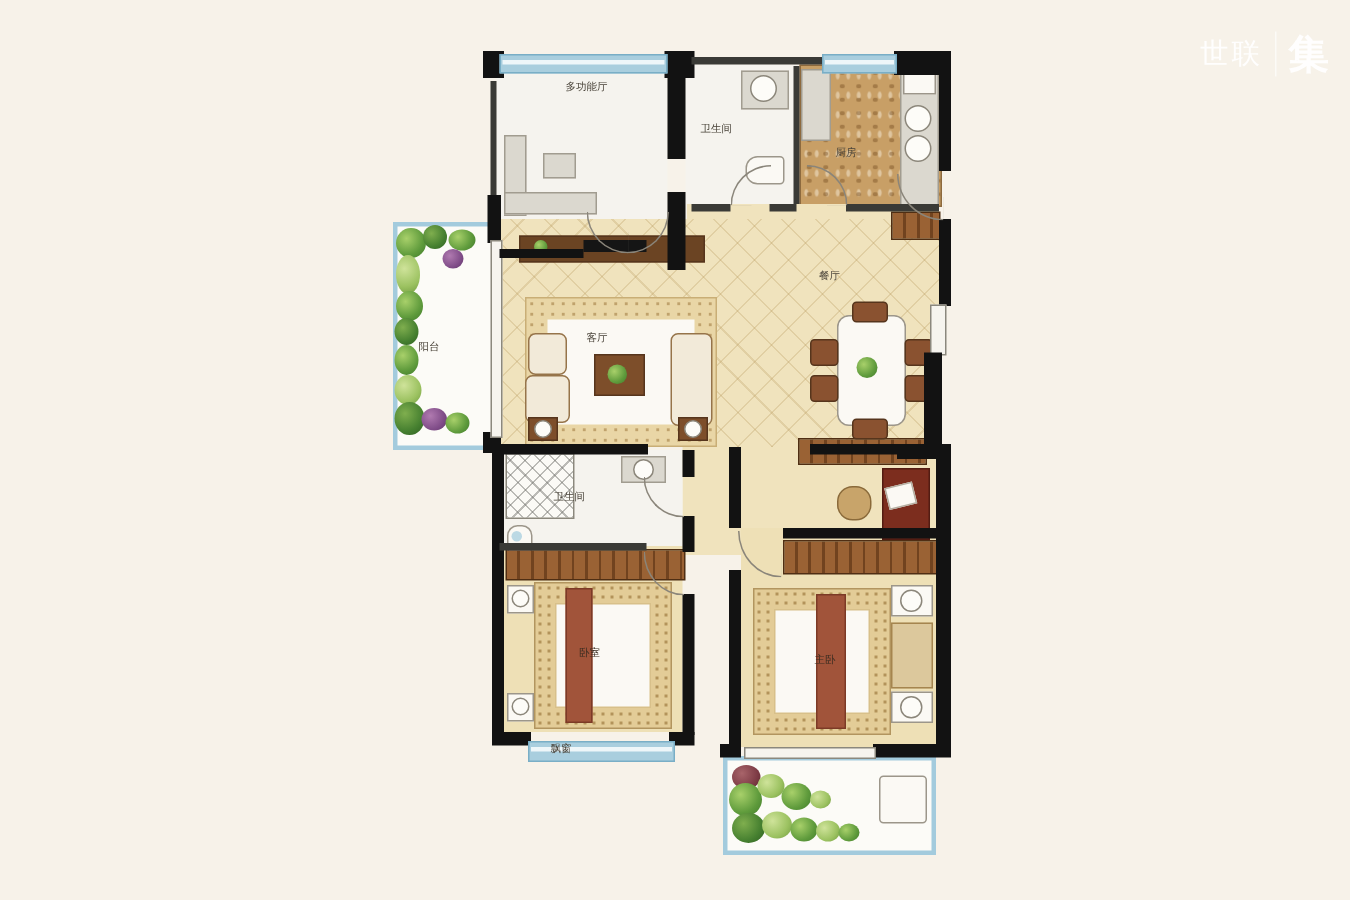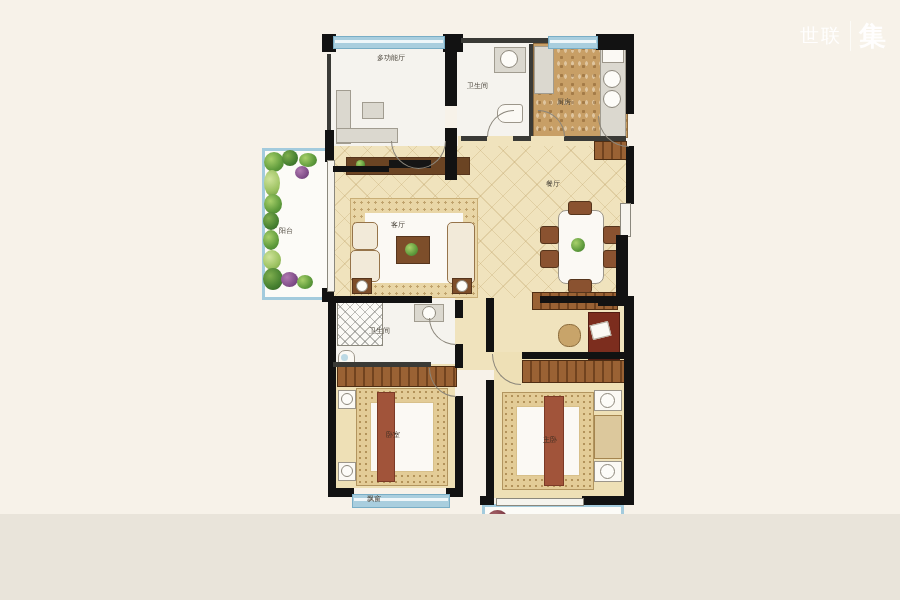--- a/index.html
+++ b/index.html
@@ -1,17 +1,17 @@
 <!DOCTYPE html>
 <html><head>
 <meta charset="utf-8">
 <style>
   html,body{margin:0;padding:0;}
   body{background:#e9e4da;font-family:"DejaVu Sans",sans-serif;}
-  .canvas{position:relative;width:900px;height:514px;background:#f7f2e9;overflow:hidden;}
+  .canvas{position:relative;width:900px;height:600px;background:#f7f2e9;overflow:hidden;}
   .abs{position:absolute;}
   
   .w{position:absolute;background:#121212;}
   .wt{position:absolute;background:#3a3a36;}
   .wl{position:absolute;background:#f6f4ee;border:1px solid #8b887d;}
   
   .win{position:absolute;background:#a9cede;border:1px solid #79aec6;}
   .win .inner{position:absolute;left:1px;right:1px;top:3px;height:3px;background:#eef6f9;}
   .frame{position:absolute;border:3px solid #a3cbdd;background:#fcfbf7;}
   

